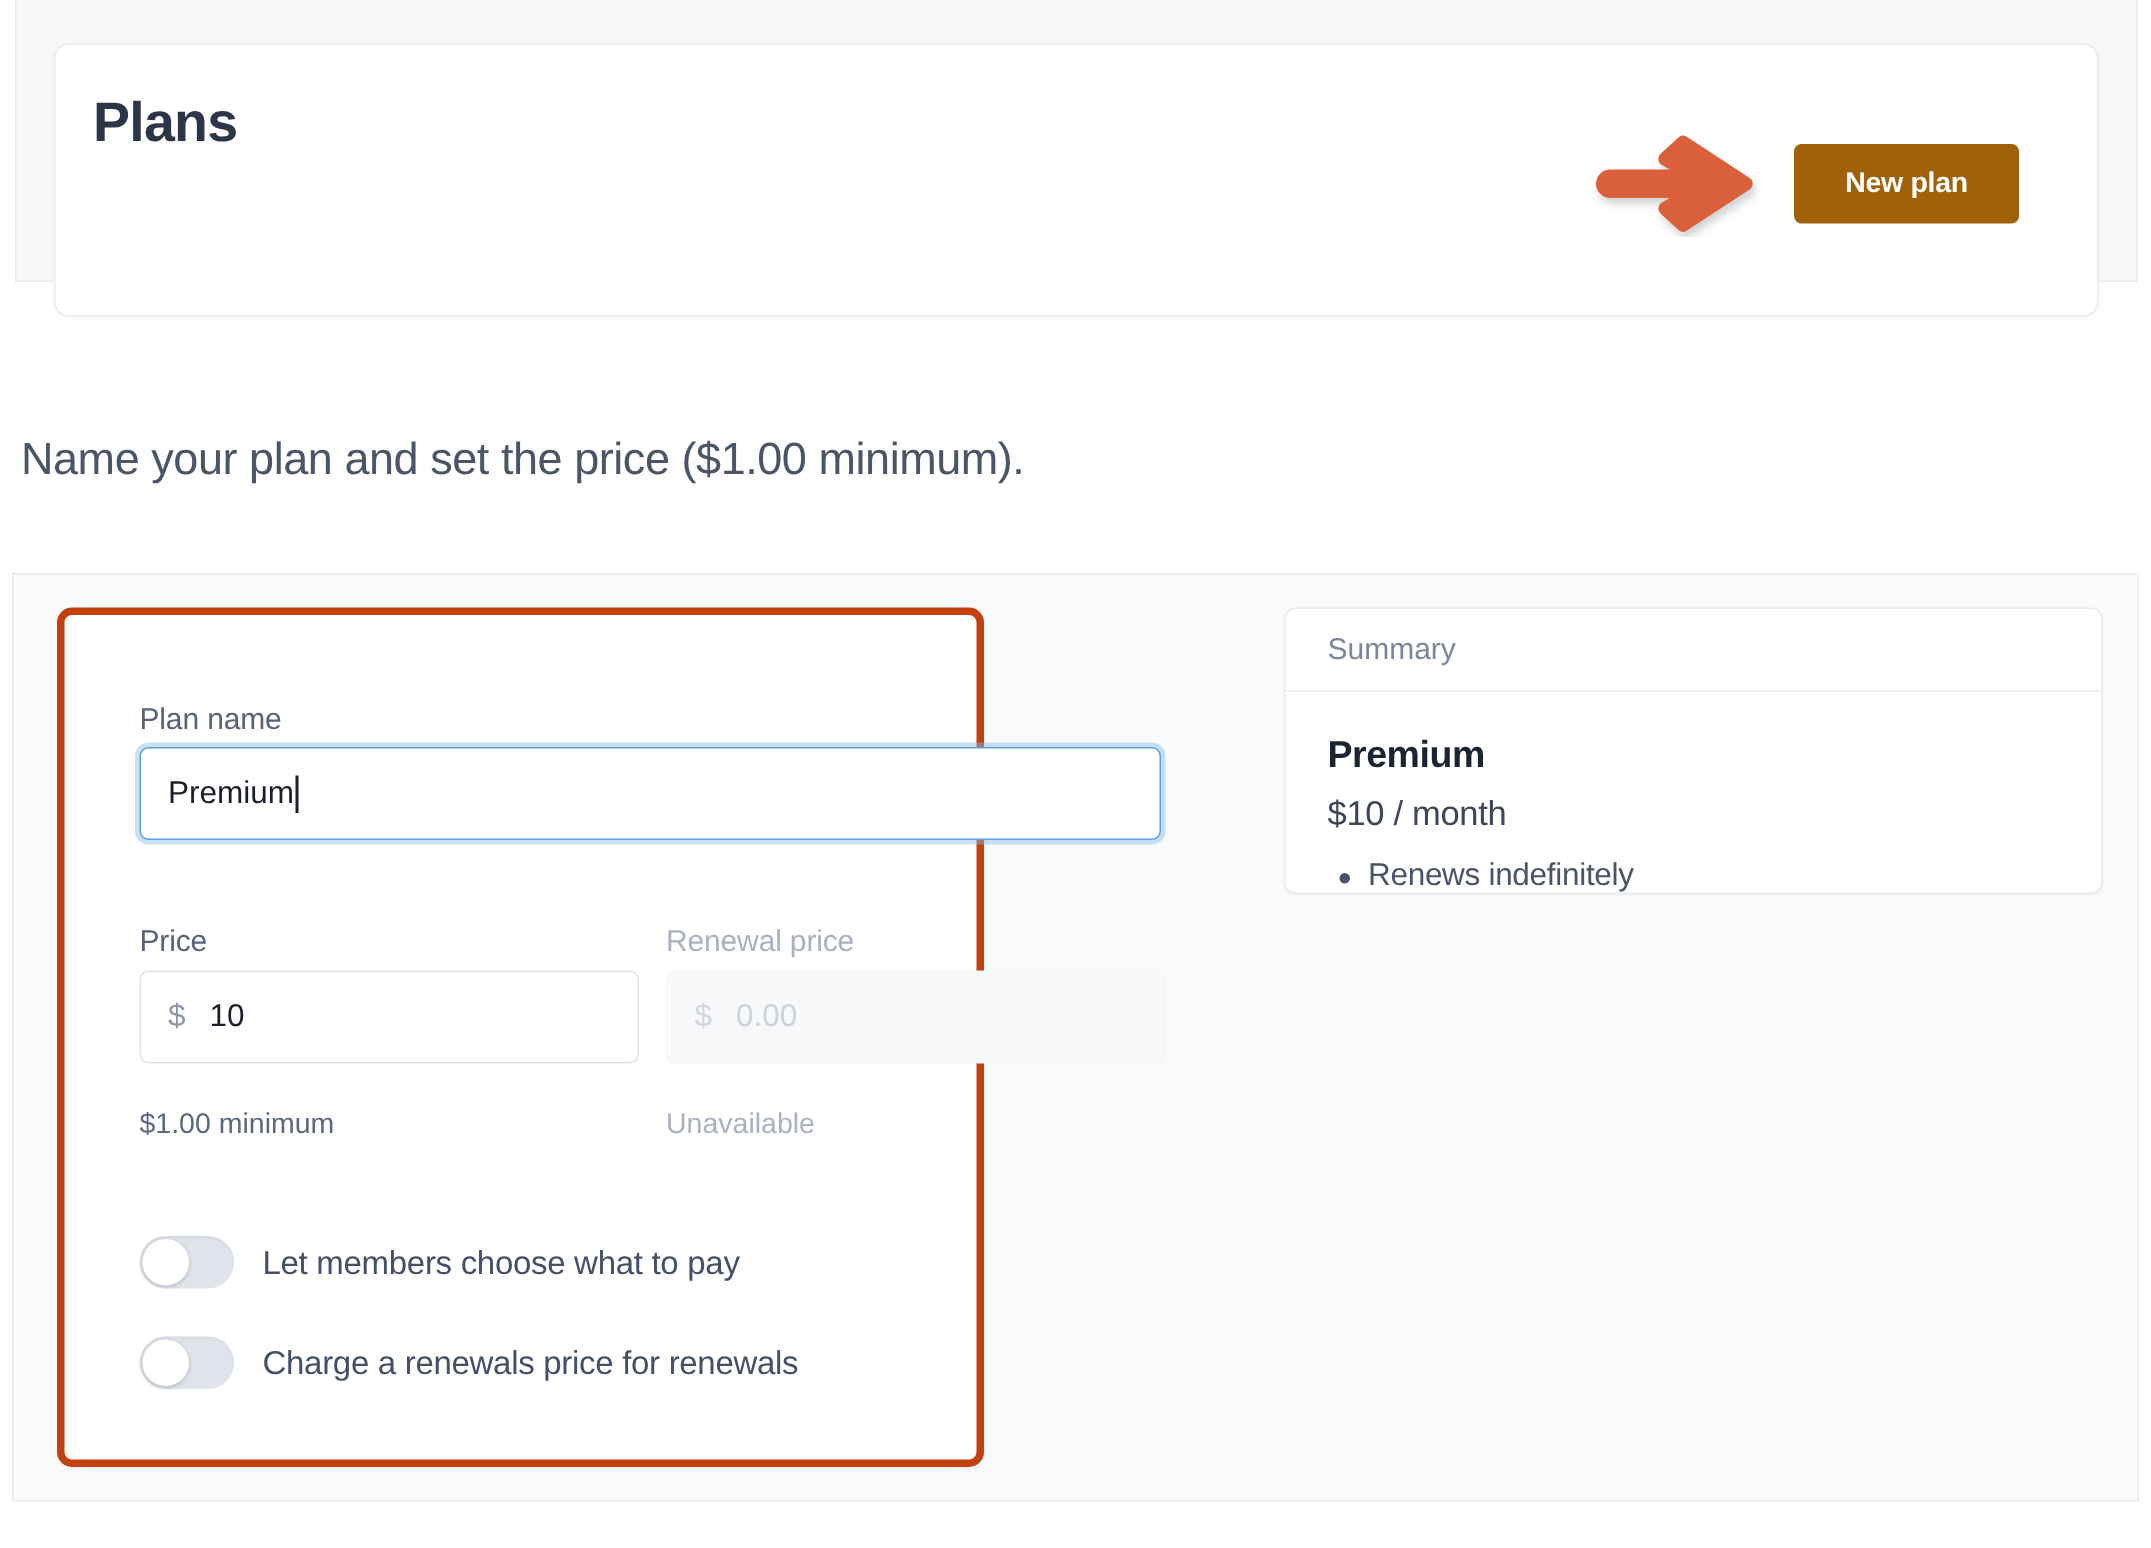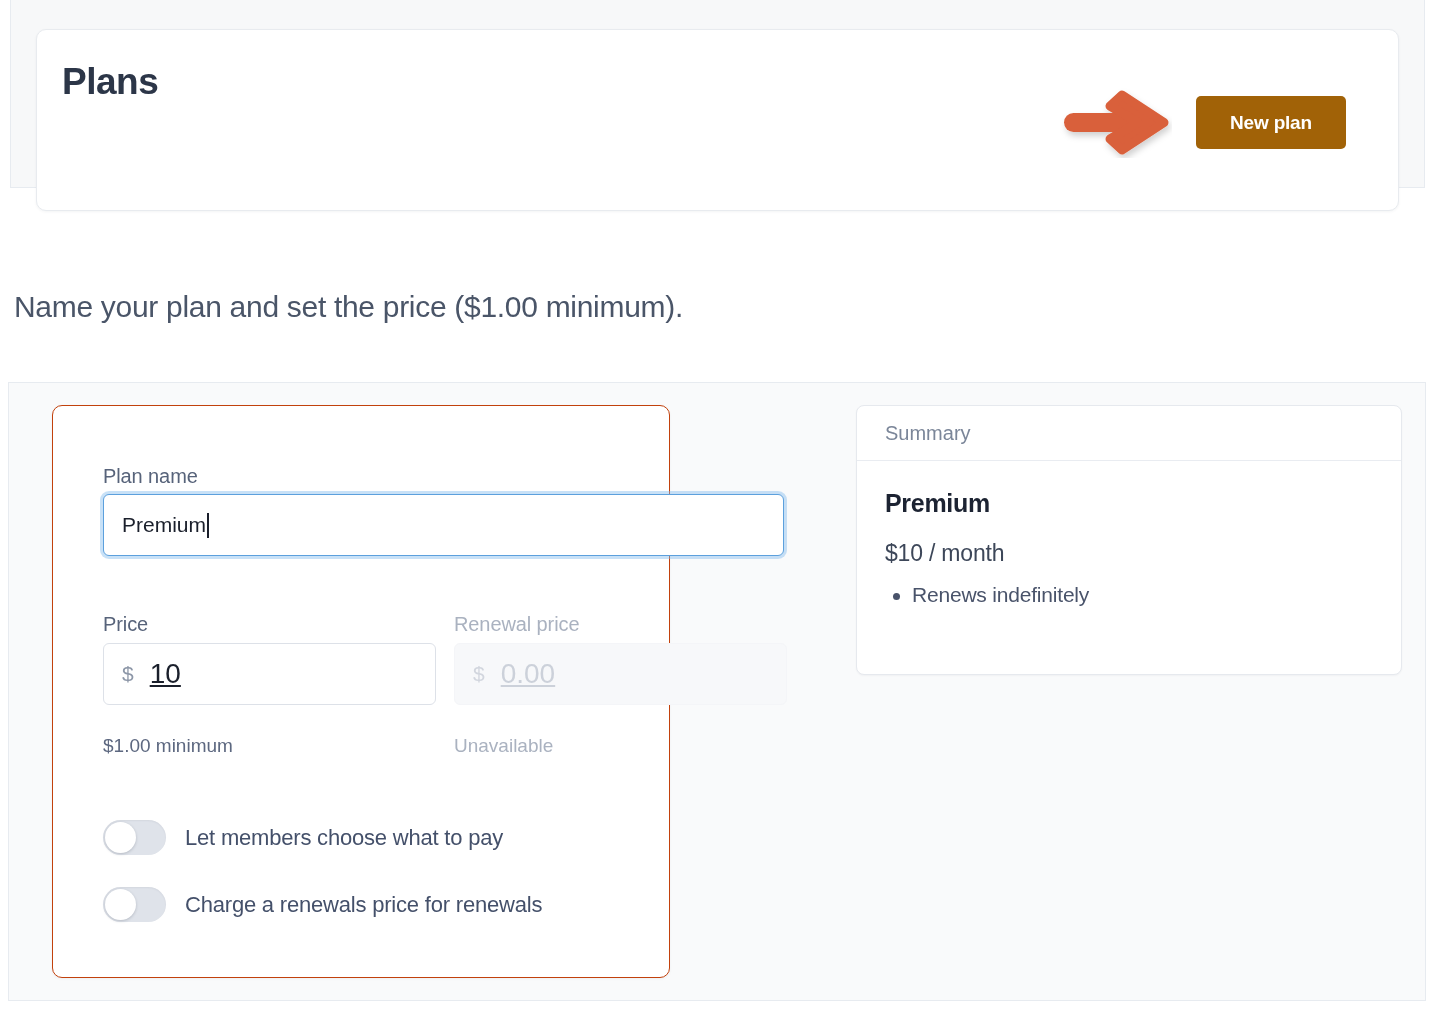--- a/index.html
+++ b/index.html
@@ -104,26 +104,26 @@
     left: 8px;
     top: 382px;
     width: 1418px;
     height: 619px;
     background: #f9fafb;
     border: 1px solid #e7ebf0;
   }
 
   .form-card {
     position: absolute;
-    left: 43px;
+    left: 29px;
     top: 22px;
     width: 618px;
     height: 573px;
     background: #ffffff;
-    border: 1px solid #c2410c;
+    border: 5px solid #c2410c;
     border-radius: 10px;
     box-shadow: 0 1px 3px rgba(20, 30, 50, 0.05);
   }
 
   .field-label {
     position: absolute;
     font-size: 20px;
     color: #57637a;
     letter-spacing: -0.1px;
   }
@@ -164,23 +164,22 @@
 
   .money-symbol {
     font-size: 21px;
     color: #8d97a8;
     margin-right: 16px;
   }
 
   .money-field.disabled .money-symbol { color: #d2d6de; }
 
   .money-value {
-    font-size: 28px;
+    font-size: 21px;
     color: #1a1f2b;
-    text-decoration: underline;
   }
 
   .money-value.placeholder { color: #ccd1da; }
 
   .helper-text {
     position: absolute;
     font-size: 19px;
     color: #5d6880;
   }
 
@@ -222,21 +221,21 @@
     letter-spacing: -0.2px;
     white-space: nowrap;
   }
 
   
   .summary-card {
     position: absolute;
     left: 847px;
     top: 22px;
     width: 546px;
-    height: 270px;
+    height: 191px;
     background: #ffffff;
     border: 1px solid #e6e9ee;
     border-radius: 8px;
     box-shadow: 0 1px 2px rgba(20, 30, 50, 0.04);
     overflow: hidden;
   }
 
   .summary-header {
     height: 55px;
     border-bottom: 1px solid #e9ecf1;
@@ -250,21 +249,21 @@
   .summary-body { padding: 28px 28px 0 28px; }
 
   .summary-plan-name {
     font-size: 25px;
     font-weight: bold;
     color: #1c2332;
     letter-spacing: -0.3px;
   }
 
   .summary-price {
-    margin-top: 22px;
+    margin-top: 11px;
     font-size: 23px;
     color: #3d4759;
     letter-spacing: -0.2px;
   }
 
   .summary-list {
     margin-top: 16px;
     list-style: none;
   }
 

